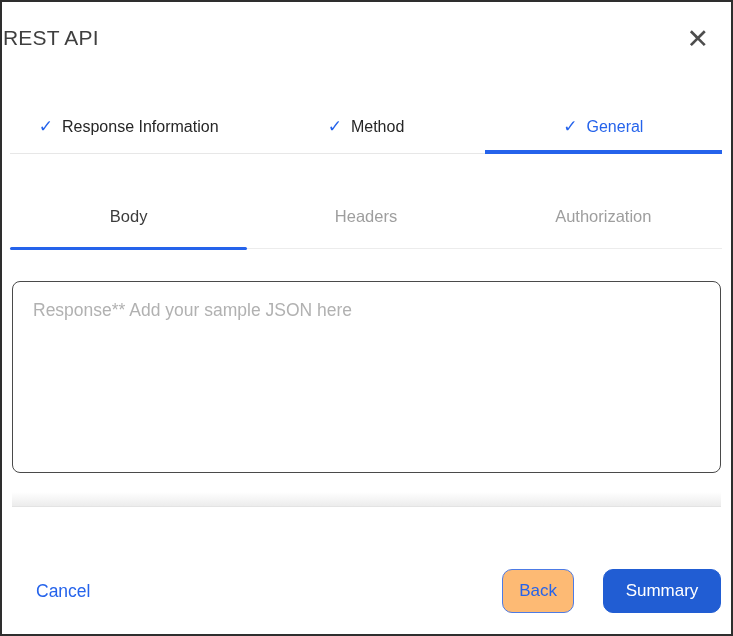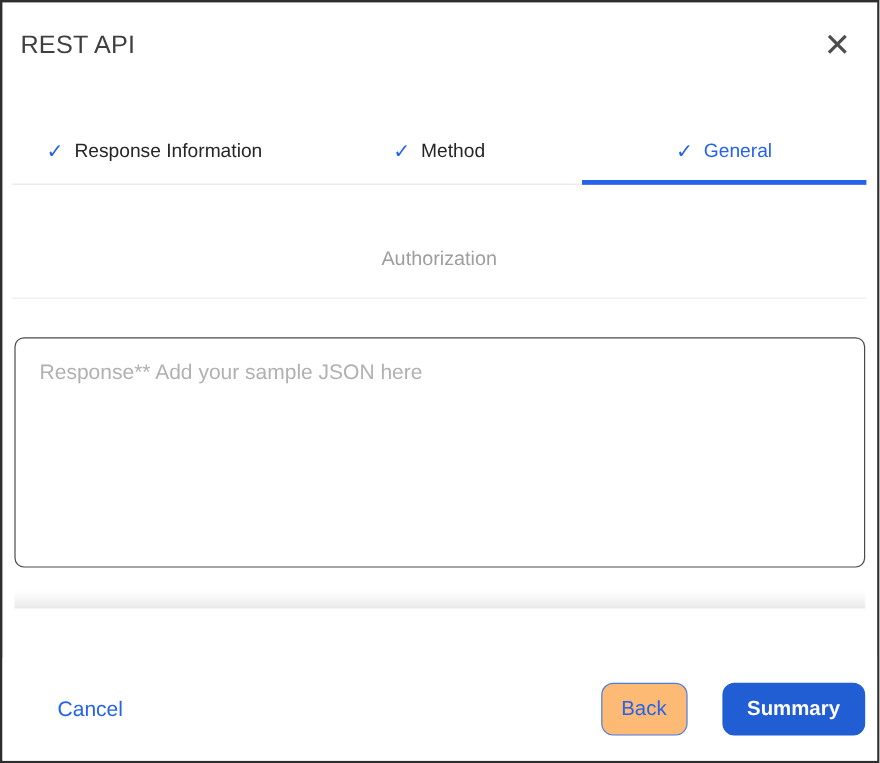--- a/index.html
+++ b/index.html
@@ -13,21 +13,21 @@
     background: #ffffff;
     border: 2px solid #2e2e2e;
     display: flex; flex-direction: column;
     overflow: hidden;
   }
 
   
   .modal-header {
     height: 68px; flex: 0 0 auto;
     display: flex; align-items: center; justify-content: space-between;
-    padding: 4px 18px 0 15px;
+    padding: 4px 18px 0 1px;
   }
   .modal-title {
     font-size: 21px; color: #3f3f3f; letter-spacing: 0.2px; font-weight: 400;
   }
   .close-btn {
     background: none; border: none; cursor: pointer;
     font-size: 27px; line-height: 1; color: #4d4d4d; font-weight: 300;
     padding: 2px 4px; font-family: "DejaVu Sans", sans-serif;
   }
 
@@ -85,21 +85,21 @@
   .scroll-shadow {
     height: 15px; margin-top: 19px;
     background: linear-gradient(to bottom, #ffffff, #ececec);
     border-bottom: 1px solid #e3e3e3;
   }
 
   
   .modal-footer {
     height: 86px; flex: 0 0 auto;
     display: flex; align-items: center;
-    padding: 0 10px 0 46px;
+    padding: 0 10px 0 34px;
     background: #fff;
     margin-top: 25px;
   }
   .cancel-link {
     background: none; border: none; cursor: pointer;
     color: #2563eb; font-size: 17.5px; font-weight: 500;
     font-family: "Liberation Sans", "DejaVu Sans", sans-serif;
   }
   .footer-actions { margin-left: auto; display: flex; align-items: center; gap: 29px; }
   .btn {
@@ -108,21 +108,21 @@
     font-size: 17px; display: inline-flex; align-items: center; justify-content: center;
   }
   .btn-back {
     min-width: 64px; padding: 0 16px;
     background: #fdba74; border: 1px solid #4d7be5; color: #2563eb;
     font-weight: 500;
   }
   .btn-summary {
     min-width: 118px; padding: 0 20px;
     background: #215dd3; border: 1px solid #215dd3; color: #ffffff;
-    font-weight: 700;
+    font-weight: 400;
   }
 </style>
 </head>
 <body>
 
 <div class="modal">
 
   <div class="modal-header">
     <div class="modal-title">REST API</div>
     <button class="close-btn">✕</button>
@@ -137,20 +137,26 @@
       <span class="check">✓</span>
       <span>Method</span>
     </div>
     <div class="step active">
       <span class="check">✓</span>
       <span>General</span>
     </div>
   </div>
 
   <div class="tabs">
+    <div class="tab active">
+      <span>Body</span>
+    </div>
+    <div class="tab">
+      <span>Headers</span>
+    </div>
     <div class="tab">
       <span>Authorization</span>
     </div>
   </div>
 
   <div class="content">
     <textarea class="json-input" placeholder="Response** Add your sample JSON here" style=""></textarea>
     <div class="scroll-shadow"></div>
   </div>
 

